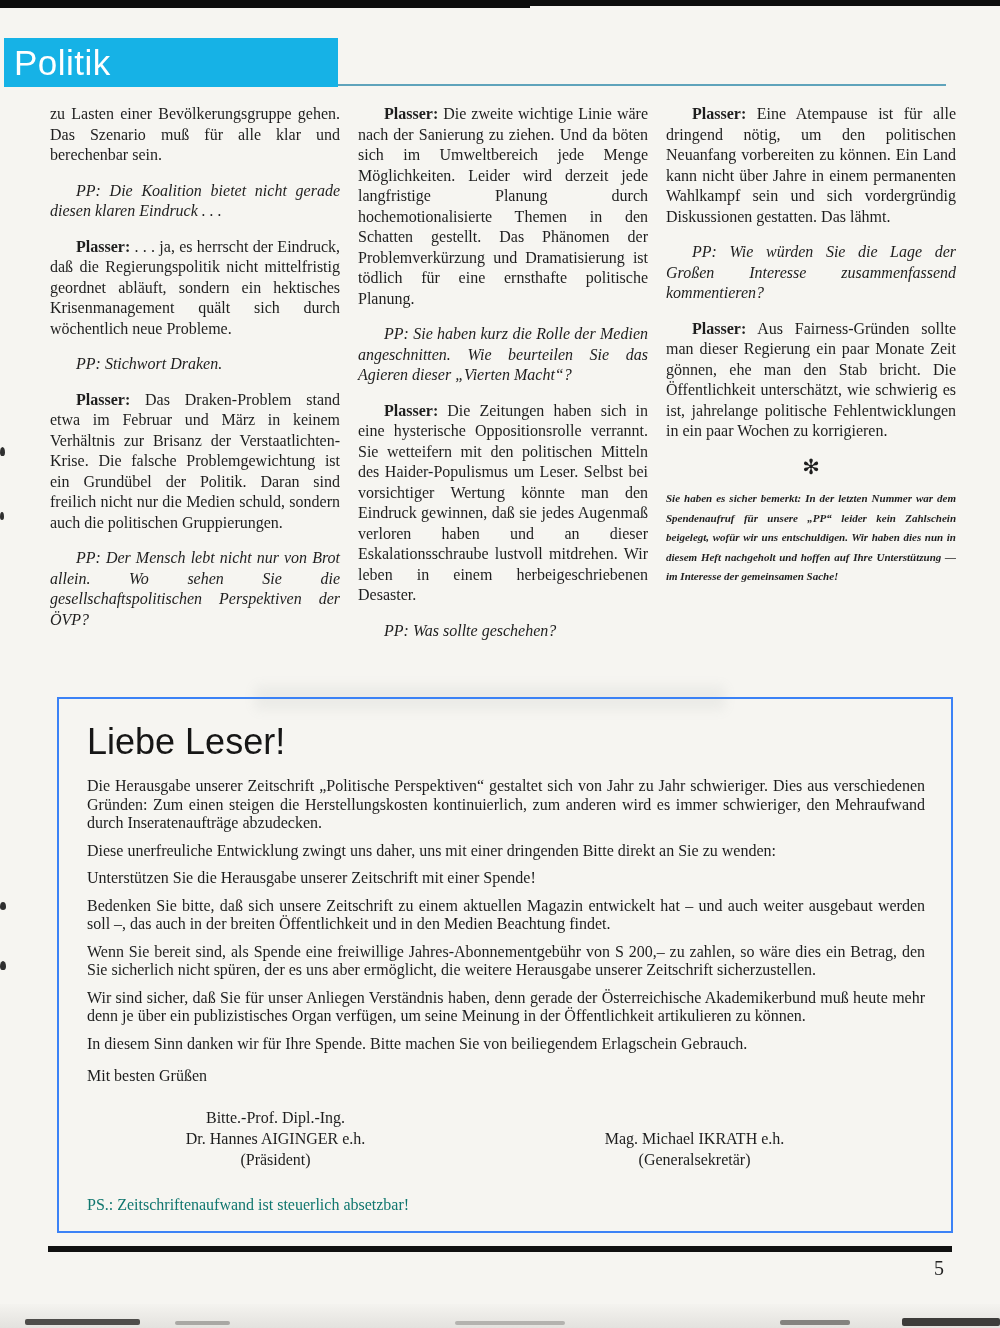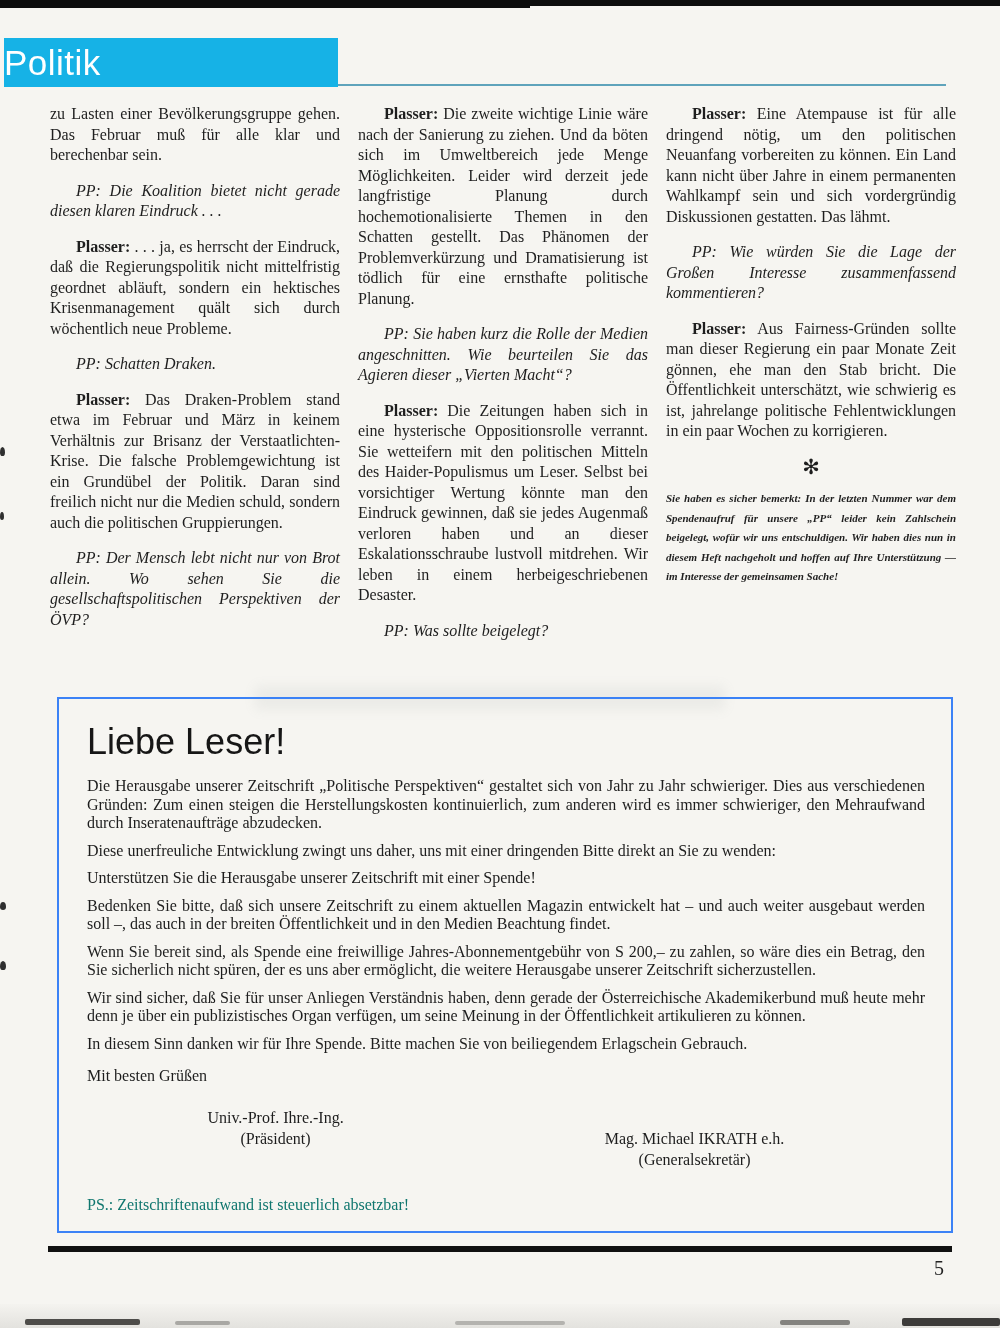--- a/index.html
+++ b/index.html
@@ -13,21 +13,21 @@
   .top-strip{position:absolute;left:0;top:0;width:1000px;height:8px;background:#0d0d0d;}
   .top-strip-thin{position:absolute;left:530px;top:6px;width:470px;height:3px;background:#f6f5f1;}
   .bottom-band{position:absolute;left:0;top:1304px;width:1000px;height:24px;
     background:linear-gradient(#f4f3ef,#e3e2de);}
   .edge-dash{position:absolute;border-radius:2px;}
   .ink-mark{position:absolute;background:#2f2f2f;border-radius:50% 50% 50% 50%/60% 60% 40% 40%;}
   .bleed{position:absolute;left:255px;top:686px;width:470px;height:24px;background:#8e9694;opacity:.10;filter:blur(6px);}
 
   
   .politik-box{position:absolute;left:4px;top:38px;width:334px;height:49px;background:#16b2e6;}
-  .politik-label{color:#ffffff;font-family:"Liberation Sans",sans-serif;font-size:35px;line-height:49px;letter-spacing:.5px;}
+  .politik-label{color:#ffffff;font-family:"Liberation Sans",sans-serif;font-size:35px;line-height:49px;padding-left:10px;letter-spacing:.5px;}
   .header-rule{position:absolute;left:338px;top:84px;width:608px;height:2px;background:#5fa3bb;}
 
   
   .article{position:absolute;left:50px;top:104px;width:906px;display:flex;gap:18px;}
   .col{width:290px;text-align:justify;font-size:16px;line-height:20.5px;color:#1e1e1e;}
   .para{margin:0 0 15px 0;text-indent:26px;}
   .para.continued{text-indent:0;}
   .para.question{font-style:italic;}
   .para.answer b{font-weight:bold;}
   .para.separator{text-indent:0;text-align:center;font-size:21px;margin:6px 0 12px 0;}
@@ -55,32 +55,32 @@
 <div class="top-strip"></div>
 <div class="top-strip-thin"></div>
 
 <div class="politik-box">
   <div class="politik-label">Politik</div>
 </div>
 <div class="header-rule"></div>
 
 <div class="article">
     <div class="col">
-      <p class="para continued">zu Lasten einer Bevölkerungsgruppe gehen. Das Februar muß für alle klar und berechenbar sein.</p>
+      <p class="para continued">zu Lasten einer Bevölkerungsgruppe gehen. Das Szenario muß für alle klar und berechenbar sein.</p>
       <p class="para question">PP: Die Koalition bietet nicht gerade diesen klaren Eindruck . . .</p>
       <p class="para answer"><b>Plasser:</b> . . . ja, es herrscht der Eindruck, daß die Regierungspolitik nicht mittelfristig geordnet abläuft, sondern ein hektisches Krisenmanagement quält sich durch wöchentlich neue Probleme.</p>
-      <p class="para question">PP: Schatten Draken.</p>
+      <p class="para question">PP: Stichwort Draken.</p>
       <p class="para answer"><b>Plasser:</b> Das Draken-Problem stand etwa im Februar und März in keinem Verhältnis zur Brisanz der Verstaatlichten-Krise. Die falsche Problemgewichtung ist ein Grundübel der Politik. Daran sind freilich nicht nur die Medien schuld, sondern auch die politischen Gruppierungen.</p>
       <p class="para question">PP: Der Mensch lebt nicht nur von Brot allein. Wo sehen Sie die gesellschaftspolitischen Perspektiven der ÖVP?</p>
     </div>
     <div class="col">
       <p class="para answer"><b>Plasser:</b> Die zweite wichtige Linie wäre nach der Sanierung zu ziehen. Und da böten sich im Umweltbereich jede Menge Möglichkeiten. Leider wird derzeit jede langfristige Planung durch hochemotionalisierte Themen in den Schatten gestellt. Das Phänomen der Problemverkürzung und Dramatisierung ist tödlich für eine ernsthafte politische Planung.</p>
       <p class="para question">PP: Sie haben kurz die Rolle der Medien angeschnitten. Wie beurteilen Sie das Agieren dieser „Vierten Macht“?</p>
       <p class="para answer"><b>Plasser:</b> Die Zeitungen haben sich in eine hysterische Oppositionsrolle verrannt. Sie wetteifern mit den politischen Mitteln des Haider-Populismus um Leser. Selbst bei vorsichtiger Wertung könnte man den Eindruck gewinnen, daß sie jedes Augenmaß verloren haben und an dieser Eskalationsschraube lustvoll mitdrehen. Wir leben in einem herbeigeschriebenen Desaster.</p>
-      <p class="para question">PP: Was sollte beigelegt?</p>
+      <p class="para question">PP: Was sollte geschehen?</p>
     </div>
     <div class="col">
       <p class="para answer"><b>Plasser:</b> Eine Atempause ist für alle dringend nötig, um den politischen Neuanfang vorbereiten zu können. Ein Land kann nicht über Jahre in einem permanenten Wahlkampf sein und sich vordergründig Diskussionen gestatten. Das lähmt.</p>
       <p class="para question">PP: Wie würden Sie die Lage der Großen Interesse zusammenfassend kommentieren?</p>
       <p class="para answer"><b>Plasser:</b> Aus Fairness-Gründen sollte man dieser Regierung ein paar Monate Zeit gönnen, ehe man den Stab bricht. Die Öffentlichkeit unterschätzt, wie schwierig es ist, jahrelange politische Fehlentwicklungen in ein paar Wochen zu korrigieren.</p>
       <p class="para separator">✻</p>
       <p class="para note">Sie haben es sicher bemerkt: In der letzten Nummer war dem Spendenaufruf für unsere „PP“ leider kein Zahlschein beigelegt, wofür wir uns entschuldigen. Wir haben dies nun in diesem Heft nachgeholt und hoffen auf Ihre Unterstützung — im Interesse der gemeinsamen Sache!</p>
     </div>
   </div>
 
@@ -94,21 +94,22 @@
         <p>Diese unerfreuliche Entwicklung zwingt uns daher, uns mit einer dringenden Bitte direkt an Sie zu wenden:</p>
         <p>Unterstützen Sie die Herausgabe unserer Zeitschrift mit einer Spende!</p>
         <p>Bedenken Sie bitte, daß sich unsere Zeitschrift zu einem aktuellen Magazin entwickelt hat – und auch weiter ausgebaut werden soll –, das auch in der breiten Öffentlichkeit und in den Medien Beachtung findet.</p>
         <p>Wenn Sie bereit sind, als Spende eine freiwillige Jahres-Abonnementgebühr von S 200,– zu zahlen, so wäre dies ein Betrag, den Sie sicherlich nicht spüren, der es uns aber ermöglicht, die weitere Herausgabe unserer Zeitschrift sicherzustellen.</p>
         <p>Wir sind sicher, daß Sie für unser Anliegen Verständnis haben, denn gerade der Österreichische Akademikerbund muß heute mehr denn je über ein publizistisches Organ verfügen, um seine Meinung in der Öffentlichkeit artikulieren zu können.</p>
         <p>In diesem Sinn danken wir für Ihre Spende. Bitte machen Sie von beiliegendem Erlagschein Gebrauch.</p>
       </div>
     <div class="letter-closing">Mit besten Grüßen</div>
     <div class="signatures">
       <div class="sig sig-left">
-          <div>Univ.-Prof. Ihre.-Ing.</div>
+          <div>Bitte.-Prof. Dipl.-Ing.</div>
+          <div>Dr. Hannes AIGINGER e.h.</div>
           <div>(Präsident)</div>
         </div>
       <div class="sig sig-right">
           <div>Mag. Michael IKRATH e.h.</div>
           <div>(Generalsekretär)</div>
         </div>
     </div>
     <div class="letter-ps">PS.: Zeitschriftenaufwand ist steuerlich absetzbar!</div>
   </div>
 </div>

